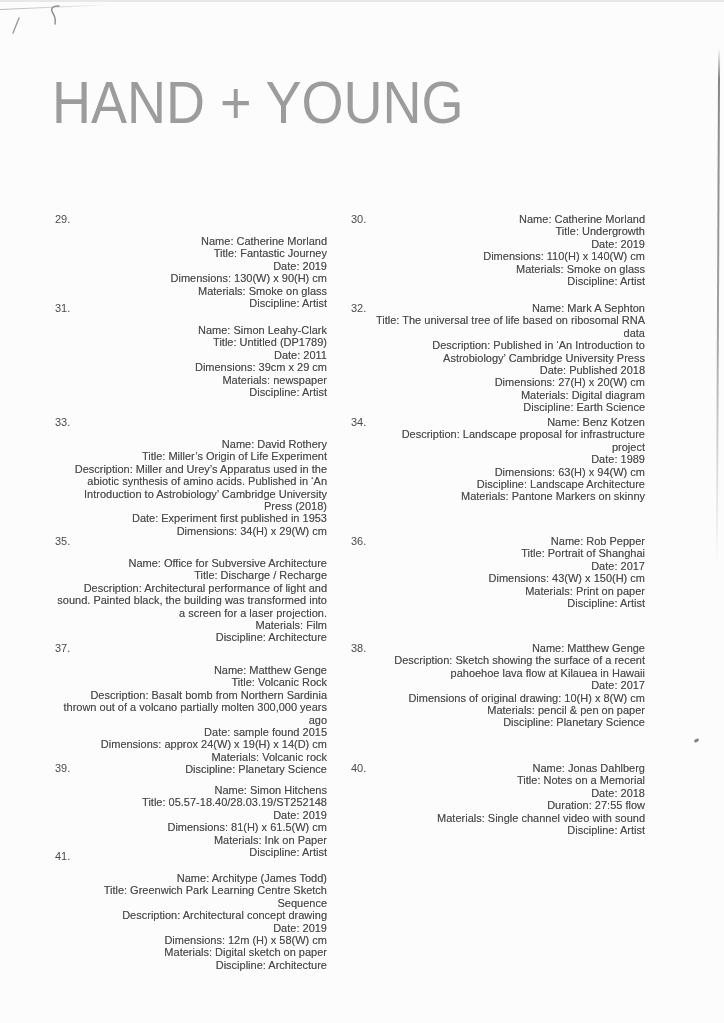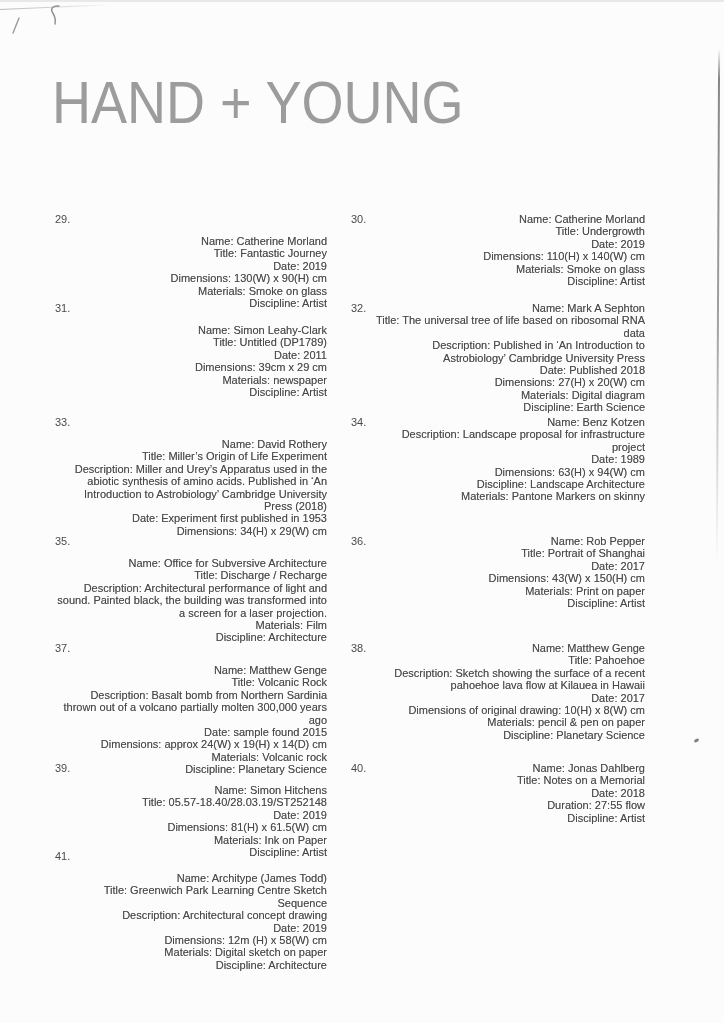--- a/index.html
+++ b/index.html
@@ -201,21 +201,20 @@
             <div class="field">Date: sample found 2015</div>
             <div class="field">Dimensions: approx 24(W) x 19(H) x 14(D) cm</div>
             <div class="field">Materials: Volcanic rock</div>
             <div class="field">Discipline: Planetary Science</div>
           </div>
         </div>
         <div class="entry col1">
           <span class="num">38.</span>
           <div class="fields">
             <div class="field">Name: Matthew Genge</div>
-            <div class="field">Title: Pahoehoe</div>
             <div class="field">Description: Sketch showing the surface of a recent pahoehoe lava flow at Kilauea in Hawaii</div>
             <div class="field">Date: 2017</div>
             <div class="field">Dimensions of original drawing: 10(H) x 8(W) cm</div>
             <div class="field">Materials: pencil &amp; pen on paper</div>
             <div class="field">Discipline: Planetary Science</div>
           </div>
         </div>
       </div>
       <div class="row" style="top: 760px;">
         <div class="entry col0">
@@ -229,20 +228,21 @@
             <div class="field">Discipline: Artist</div>
           </div>
         </div>
         <div class="entry col1">
           <span class="num">40.</span>
           <div class="fields">
             <div class="field">Name: Jonas Dahlberg</div>
             <div class="field">Title: Notes on a Memorial</div>
             <div class="field">Date: 2018</div>
             <div class="field">Duration: 27:55 flow</div>
+            <div class="field">Materials: Single channel video with sound</div>
             <div class="field">Discipline: Artist</div>
           </div>
         </div>
       </div>
       <div class="row" style="top: 848px;">
         <div class="entry col0">
           <span class="num">41.</span>
           <div class="fields">
             <div class="field">Name: Architype (James Todd)</div>
             <div class="field">Title: Greenwich Park Learning Centre Sketch Sequence</div>

